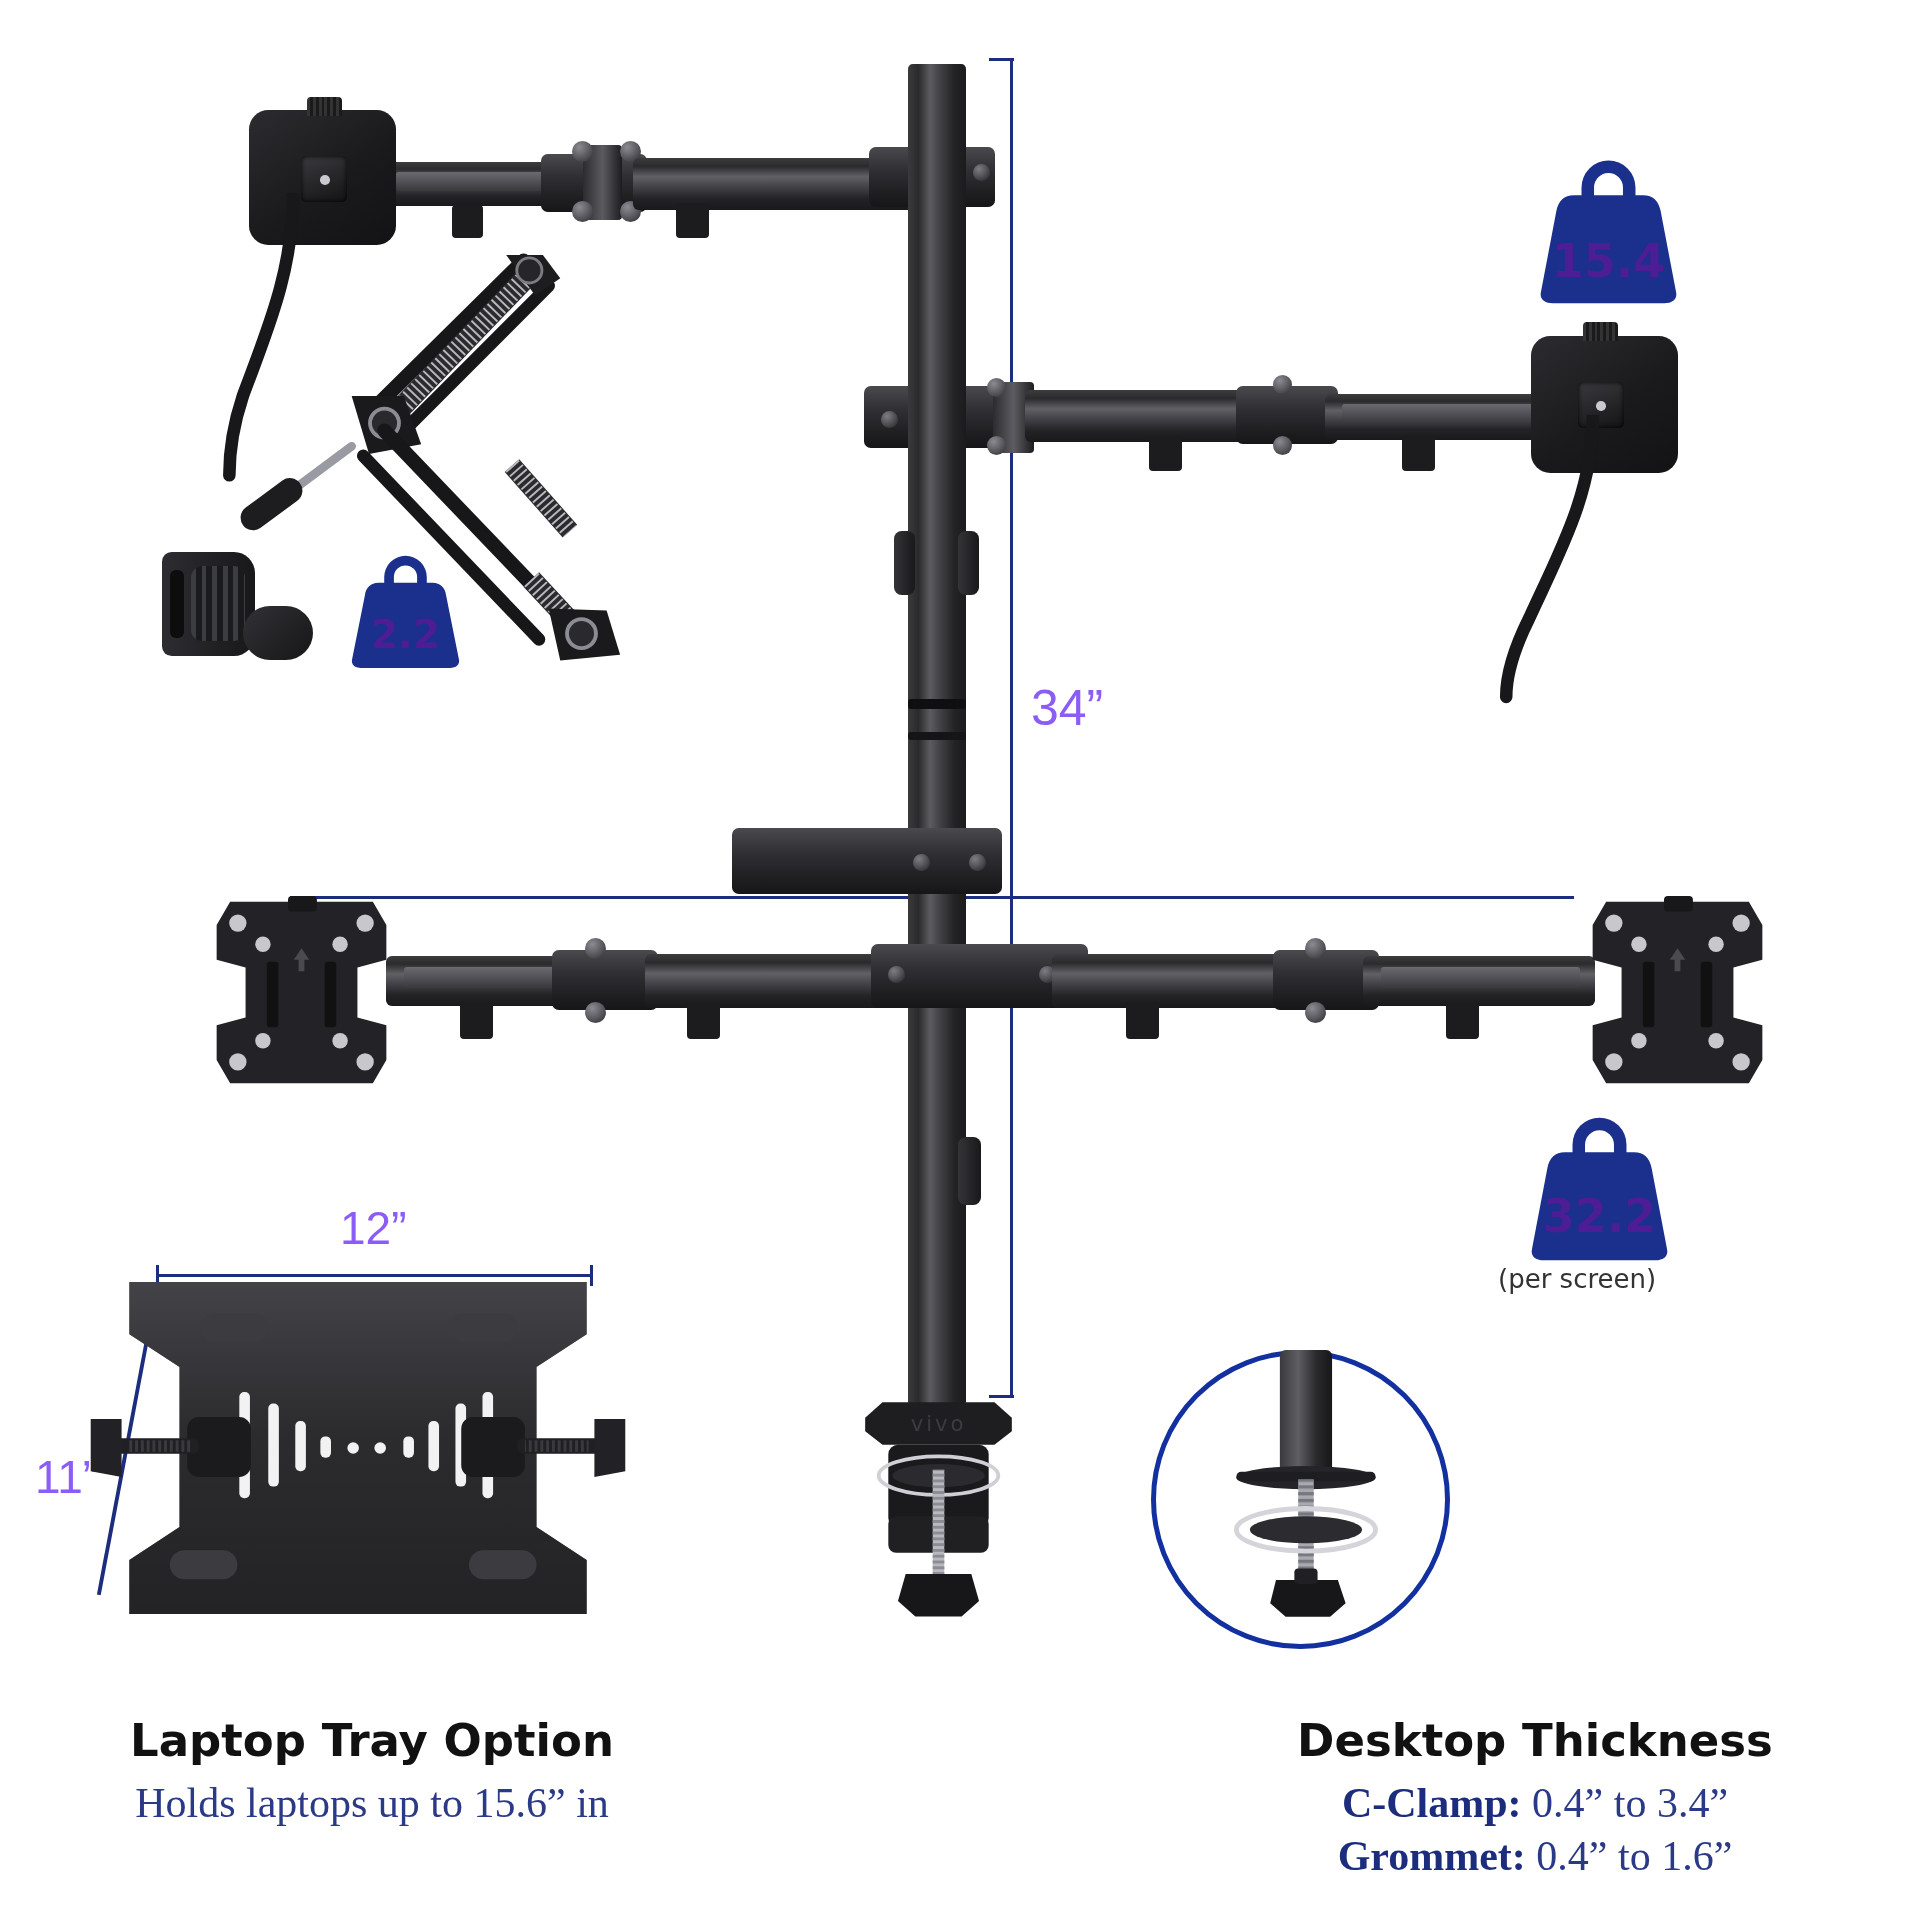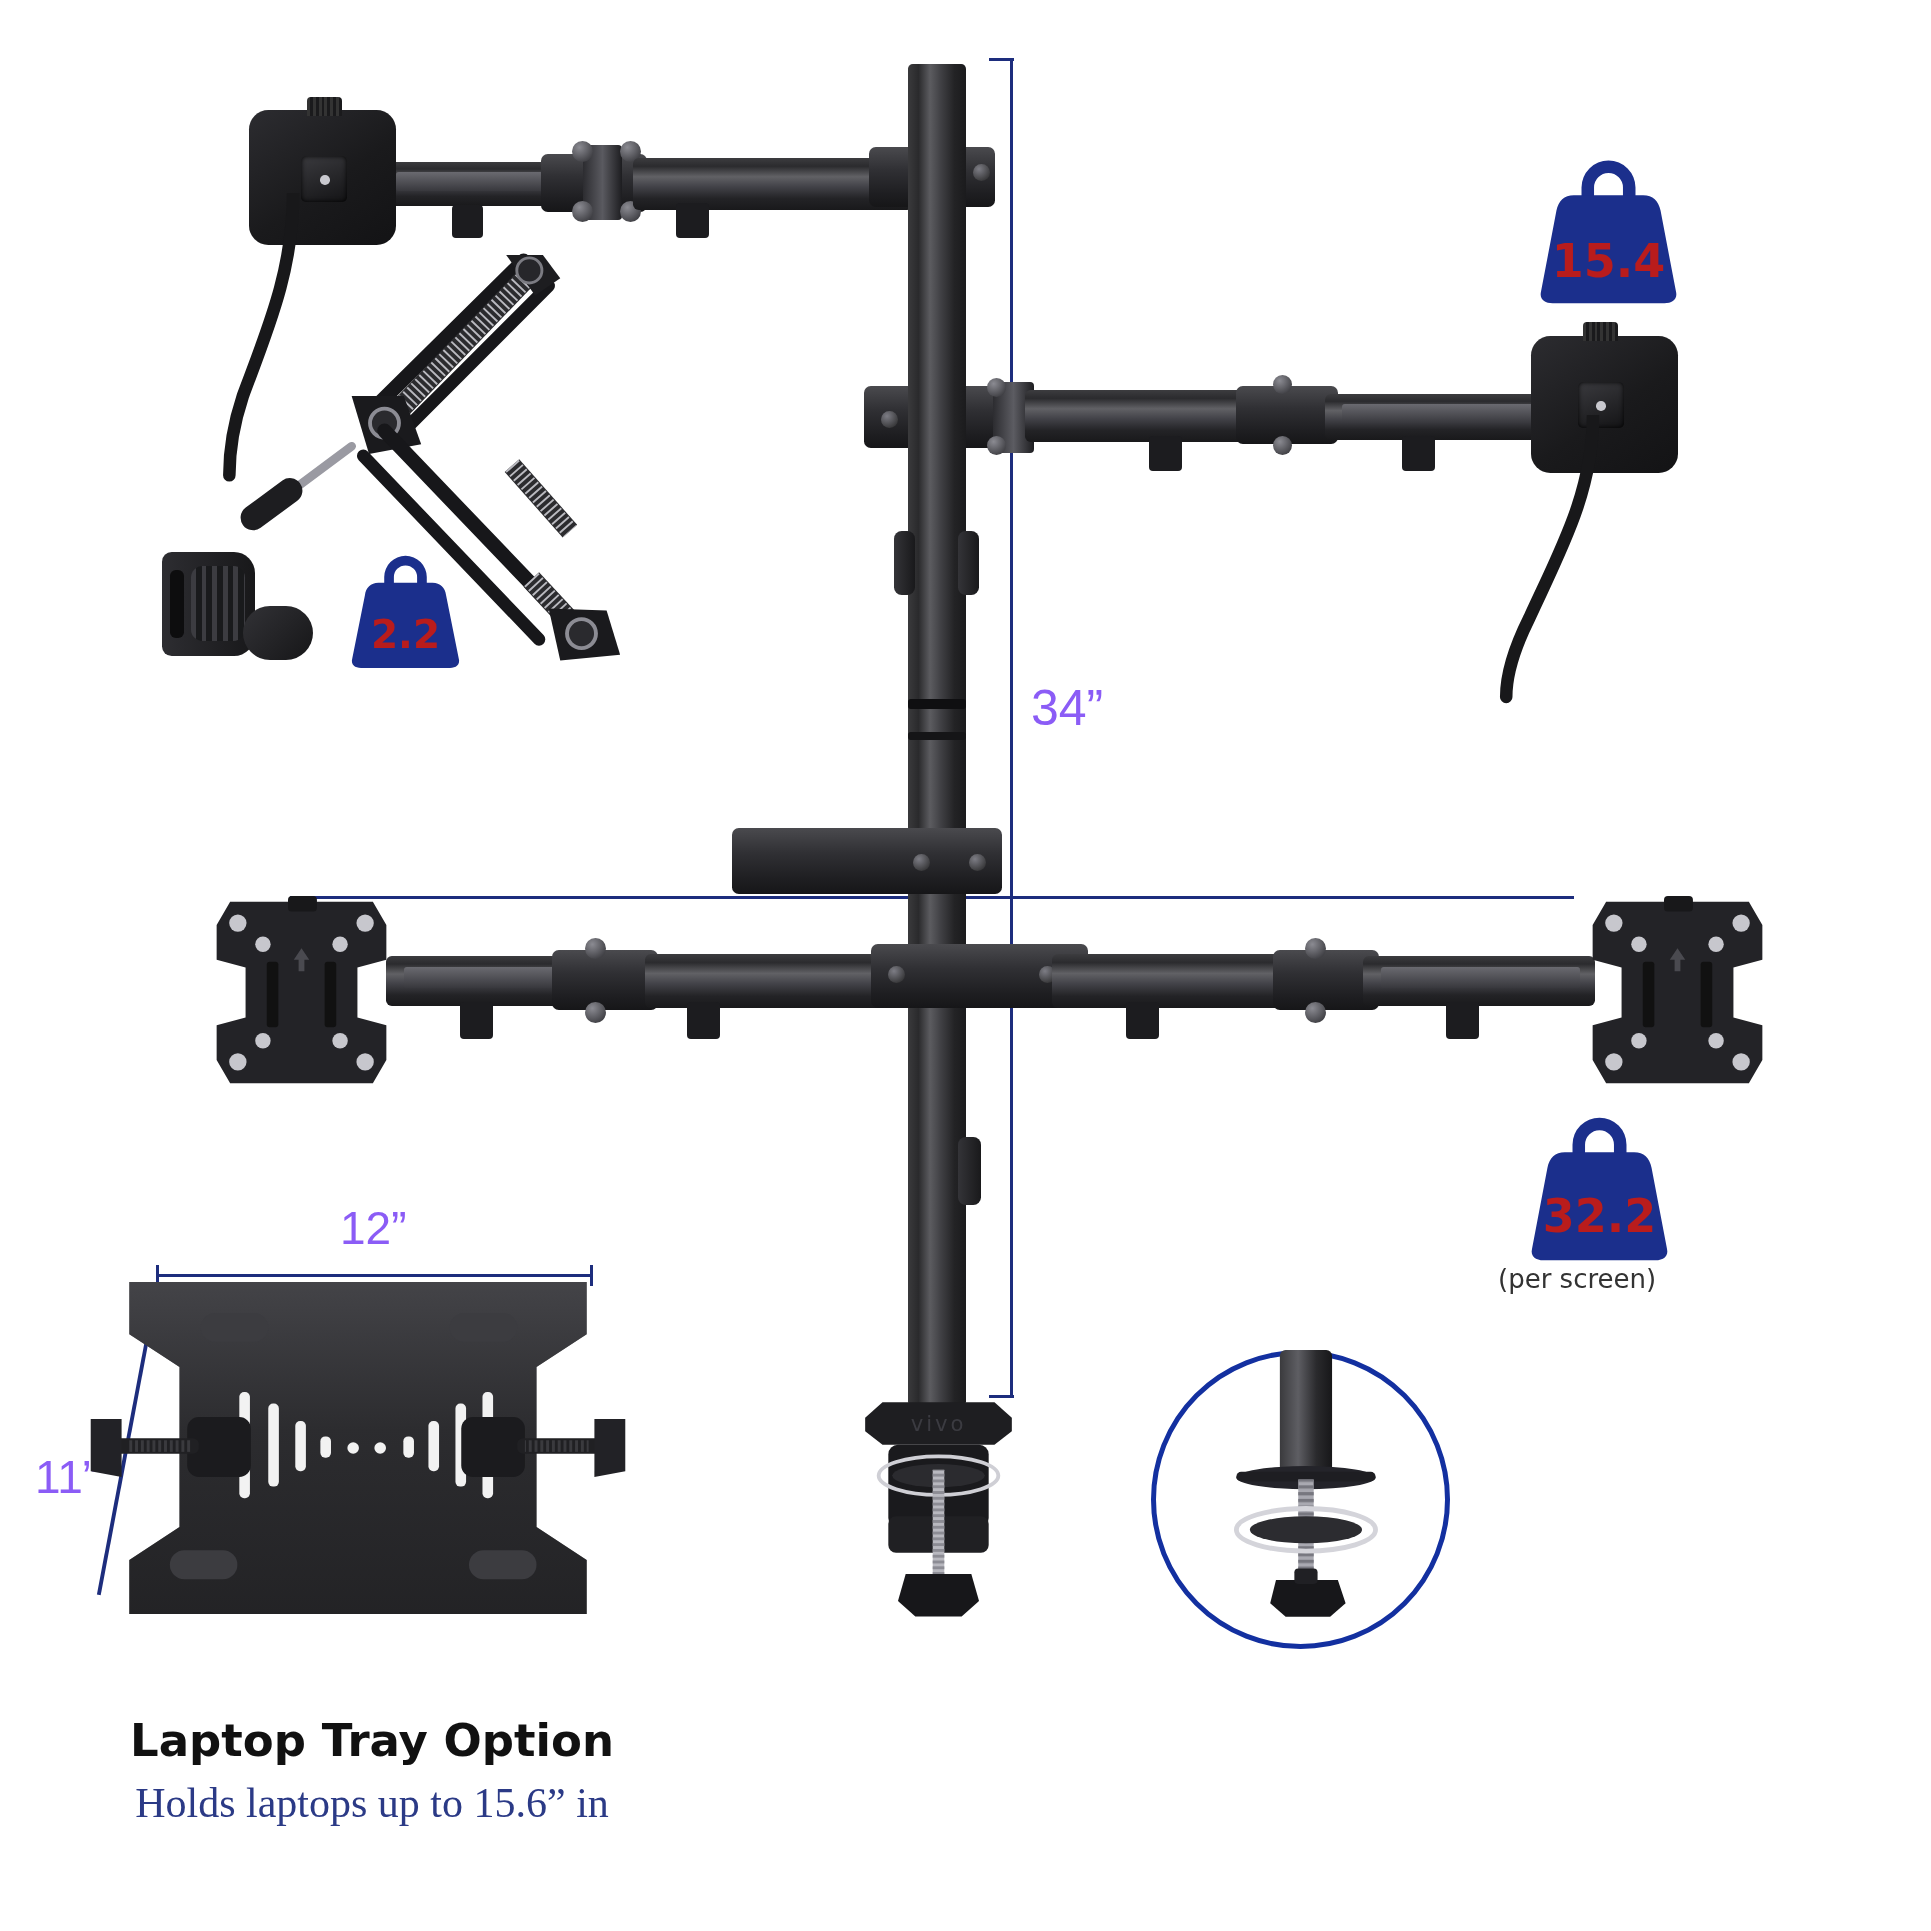--- a/index.html
+++ b/index.html
@@ -26,21 +26,21 @@
 
   
   .dimline-v{position:absolute;width:2.9px;background:#1d2d7d;}
   .dimline-h{position:absolute;height:2.9px;background:#1d2d7d;}
   .dimtext{position:absolute;color:#8b5cf6;font-family:Liberation Sans, sans-serif;white-space:nowrap;}
 
   
   .badge{position:absolute;}
   .badge svg{display:block;}
   .badge .num{
-    position:absolute;left:0;right:0;text-align:center;color:#b91c1c;
+    position:absolute;left:0;right:0;text-align:center;color:#4c1d95;
     font-family:"DejaVu Sans",sans-serif;font-weight:bold;
   }
   .persreen{
     position:absolute;left:0;right:0;text-align:left;color:#333;
     font-family:"DejaVu Sans",sans-serif;white-space:nowrap;
   }
 
   
   .cap-title{font-family:"DejaVu Sans",sans-serif;font-weight:bold;color:#111;white-space:nowrap;}
   .cap-body{font-family:Liberation Serif, serif;color:#2b3a86;white-space:nowrap;}
@@ -363,15 +363,26 @@
     <ellipse cx="91" cy="186" rx="58" ry="14" fill="#2c2c30"></ellipse>
     <path d="M60 238 L124 238 L132 262 L116 276 L70 276 L54 262 Z" fill="#17171a"></path>
     <rect x="79" y="226" width="24" height="16" rx="4" fill="#202024"></rect>
   </svg>
 
   <div class="abs" style="left:29px;top:1714px;width:686px;text-align:center;">
     <div class="cap-title" style="font-size:45px;">Laptop Tray Option</div>
     <div class="cap-body" style="font-size:42px;margin-top:11.6px;">Holds laptops up to 15.6” in</div>
   </div>
 
+  <div class="abs" style="left:1168px;top:1714px;width:734px;text-align:center;">
+    <div class="cap-title" style="font-size:45px;">Desktop Thickness</div>
+    <div class="cap-body" style="font-size:42px;margin-top:11.6px;">
+      <b>C-Clamp:</b>
+      <span>0.4” to 3.4”</span>
+    </div>
+    <div class="cap-body" style="font-size:42px;margin-top:5.8px;">
+      <b>Grommet:</b>
+      <span>0.4” to 1.6”</span>
+    </div>
+  </div>
 
 </div>
 
 
 </body></html>

